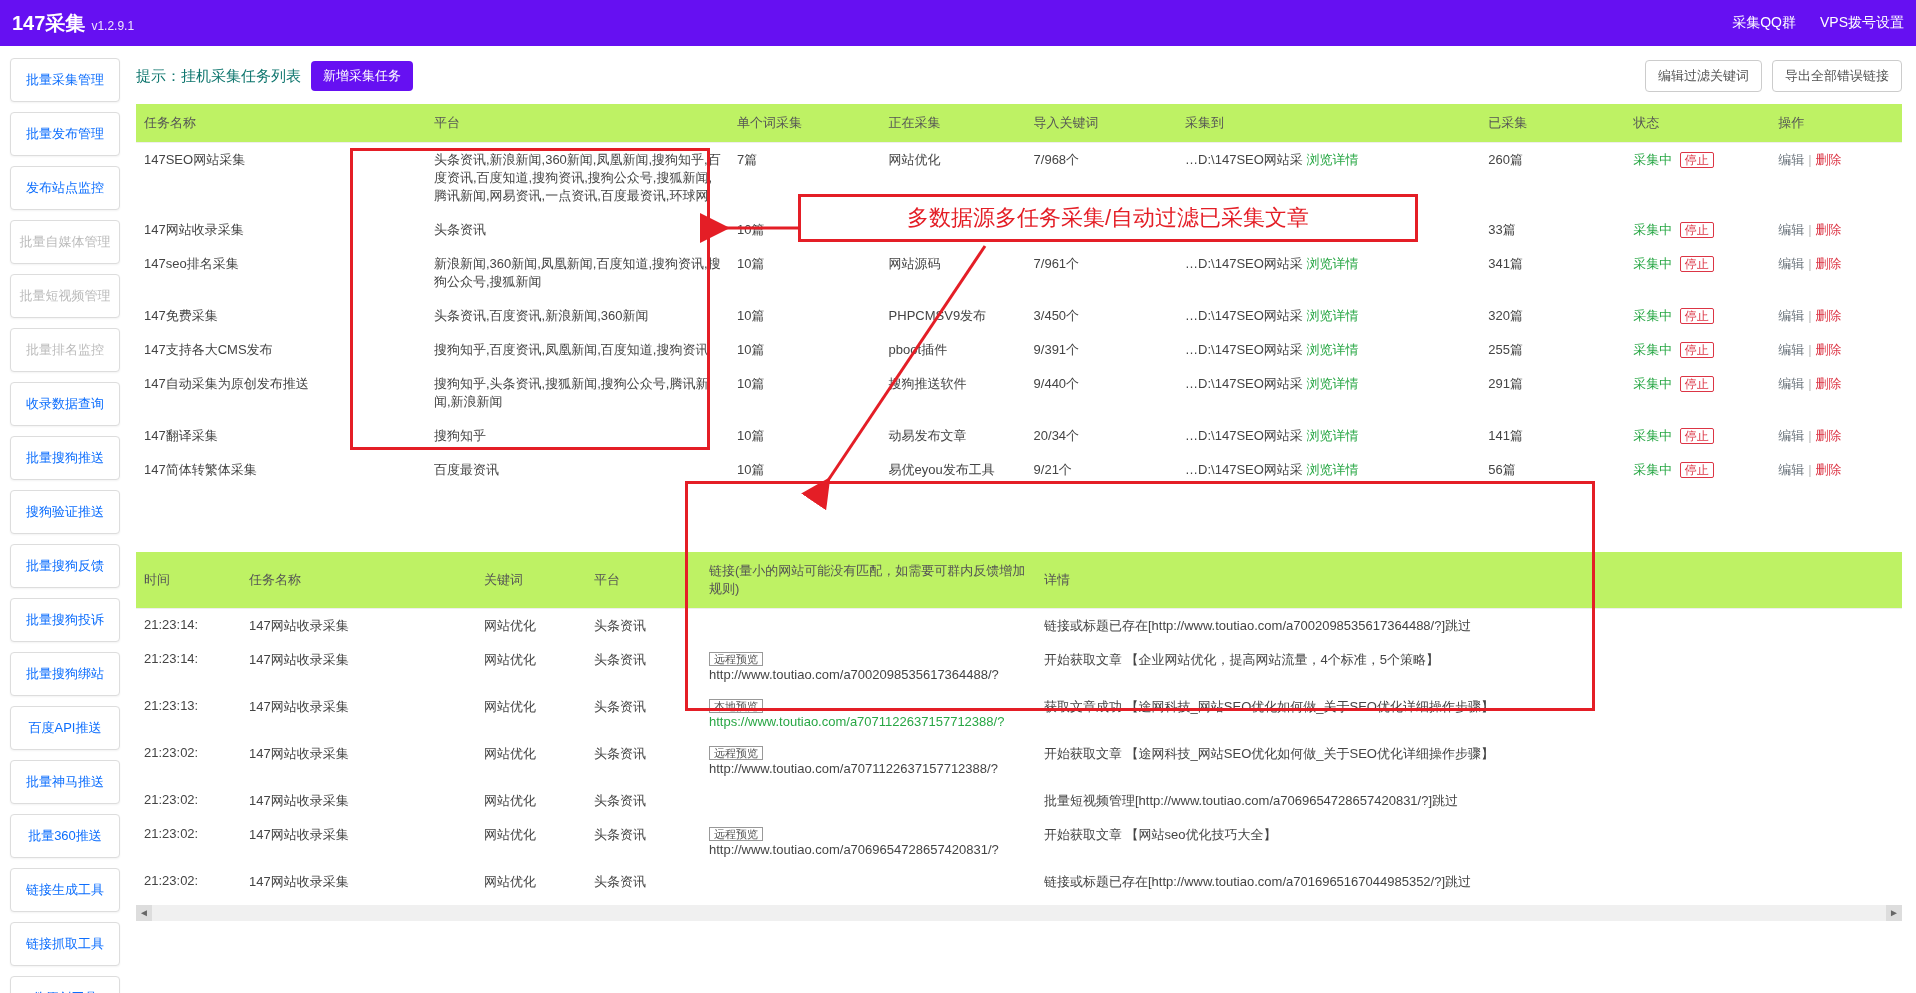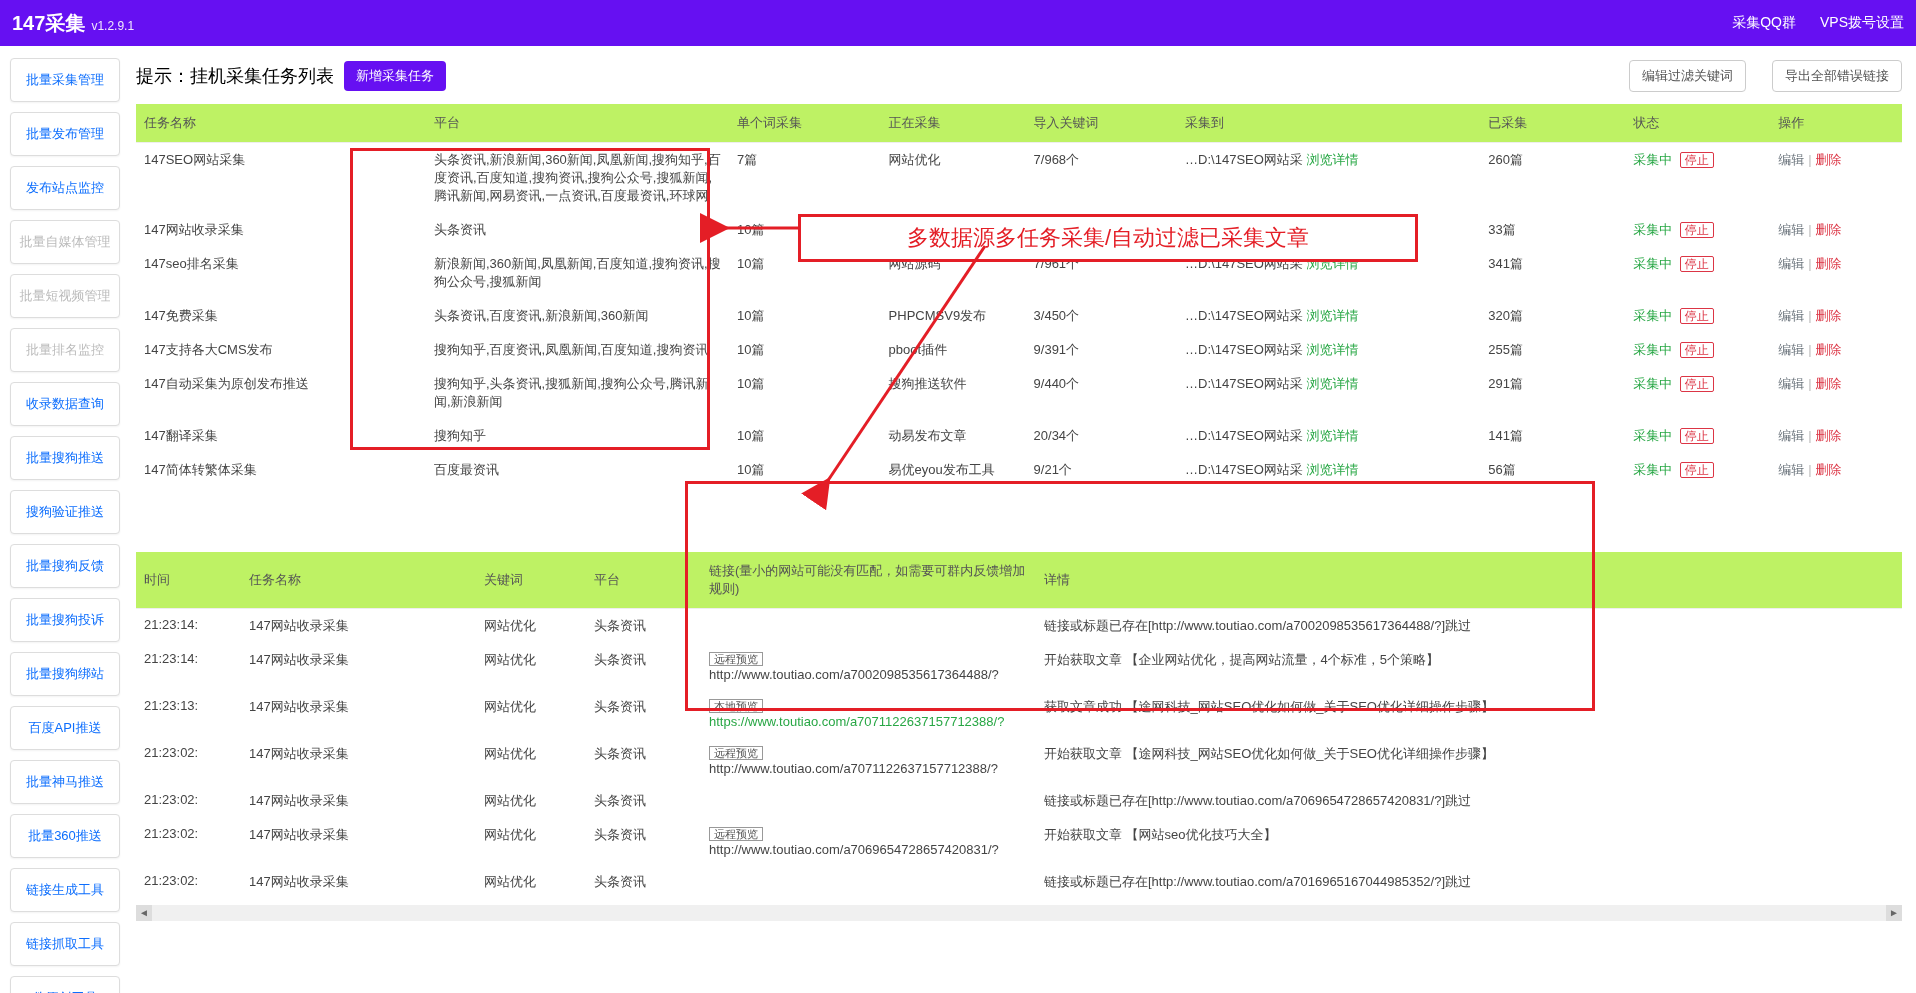--- a/index.html
+++ b/index.html
@@ -10,37 +10,37 @@
 .ver { font-size:12px; margin-left:6px; opacity:.9; }
 .toplinks { display:flex; gap:24px; font-size:14px; }
 .toplinks span { cursor:pointer; }
 .main { display:flex; }
 .sidebar { width:130px; padding:12px 10px; display:flex; flex-direction:column; gap:10px; }
 .side-btn { border:1px solid #ddd; border-radius:4px; padding:12px 6px; text-align:center; font-size:13px; color:#0d6efd; background:#fff; cursor:pointer; box-shadow:0 1px 2px rgba(0,0,0,.05); }
 .side-btn.disabled { color:#bbb; cursor:default; }
 .content { flex:1; padding:14px 14px 14px 6px; overflow:hidden; position:relative; }
 .hdr-row { display:flex; align-items:center; justify-content:space-between; margin-bottom:12px; }
 .hdr-left { display:flex; align-items:center; gap:10px; }
-.hdr-title { font-size:18px; color:#000000; }
+.hdr-title { font-size:15px; color:#0f766e; }
 .btn-primary { background:#6610f2; color:#fff; border:none; border-radius:4px; padding:6px 12px; font-size:13px; cursor:pointer; }
-.hdr-right { display:flex; gap:26px;justify-content:center; }
+.hdr-right { display:flex; gap:10px;justify-content:center; }
 .btn-outline { background:#fff; border:1px solid #ccc; border-radius:4px; padding:6px 12px; font-size:13px; cursor:pointer; color:#555; }
 .table-wrap { position:relative; }
 table { width:100%; border-collapse:collapse; font-size:13px; }
 thead th { text-align:left; padding:10px 8px; background:#bef264; font-weight:normal; color:#555; border-bottom:1px solid #eee; }
 tbody td { padding:8px 8px; vertical-align:top; color:#444; border-bottom:0; }
 .link-green { color:#28a745; cursor:pointer; }
 .tag-green { color:#28a745; margin-right:4px; }
 .tag-red { color:#dc3545; cursor:pointer; border:1px solid #dc3545; padding:0 4px; border-radius:2px; font-size:12px;text-align:center; }
 .op-edit { color:#6c757d; cursor:pointer; }
 .op-del { color:#dc3545; cursor:pointer; }
 .op-sep { color:#bbb; margin:0 4px; }
 .annotation-overlay { position:absolute; top:0; left:0; right:0; bottom:0; pointer-events:none; }
 .redbox1 { position:absolute; border:3px solid #e41e26; top:102px; left:220px; width:360px; height:302px; }
-.redbox2 { position:absolute; border:3px solid #e41e26; top:148px; left:668px; width:620px; height:48px; display:flex; align-items:center; justify-content:center; font-size:22px; color:#e41e26; background:#fff;margin-top:20px; }
+.redbox2 { position:absolute; border:3px solid #e41e26; top:148px; left:668px; width:620px; height:48px; display:flex; align-items:center; justify-content:center; font-size:22px; color:#e41e26; background:#fff; }
 .redbox3 { position:absolute; border:3px solid #e41e26; top:435px; left:555px; width:910px; height:230px; }
 .lower-table { margin-top:65px; }
 .url-btn { border:1px solid #999; padding:0 4px; font-size:11px; color:#555; margin-right:4px; }
 .url-green { color:#28a745; }
 .col-task { width:220px; }
 .col-plat { width:230px; }
 .col-single { width:115px; }
 .col-collecting { width:110px; }
 .col-import { width:115px; }
 .col-target { width:230px; }
@@ -259,21 +259,21 @@
               <td class="lower-plat">头条资讯</td>
               <td class="lower-link"><span class="url-btn">远程预览</span><span class="">http://www.toutiao.com/a7071122637157712388/?</span></td>
               <td class="lower-detail">开始获取文章 【途网科技_网站SEO优化如何做_关于SEO优化详细操作步骤】</td>
             </tr>
             <tr>
               <td class="lower-time">21:23:02:</td>
               <td class="lower-task">147网站收录采集</td>
               <td class="lower-kw">网站优化</td>
               <td class="lower-plat">头条资讯</td>
               <td class="lower-link"></td>
-              <td class="lower-detail">链接或标题已存在[http://www.toutiao.com/a7069654728657420831/?]跳过</td>
+              <td class="lower-detail">批量短视频管理[http://www.toutiao.com/a7069654728657420831/?]跳过</td>
             </tr>
             <tr>
               <td class="lower-time">21:23:02:</td>
               <td class="lower-task">147网站收录采集</td>
               <td class="lower-kw">网站优化</td>
               <td class="lower-plat">头条资讯</td>
               <td class="lower-link"><span class="url-btn">远程预览</span><span class="">http://www.toutiao.com/a7069654728657420831/?</span></td>
               <td class="lower-detail">开始获取文章 【网站seo优化技巧大全】</td>
             </tr>
             <tr>

